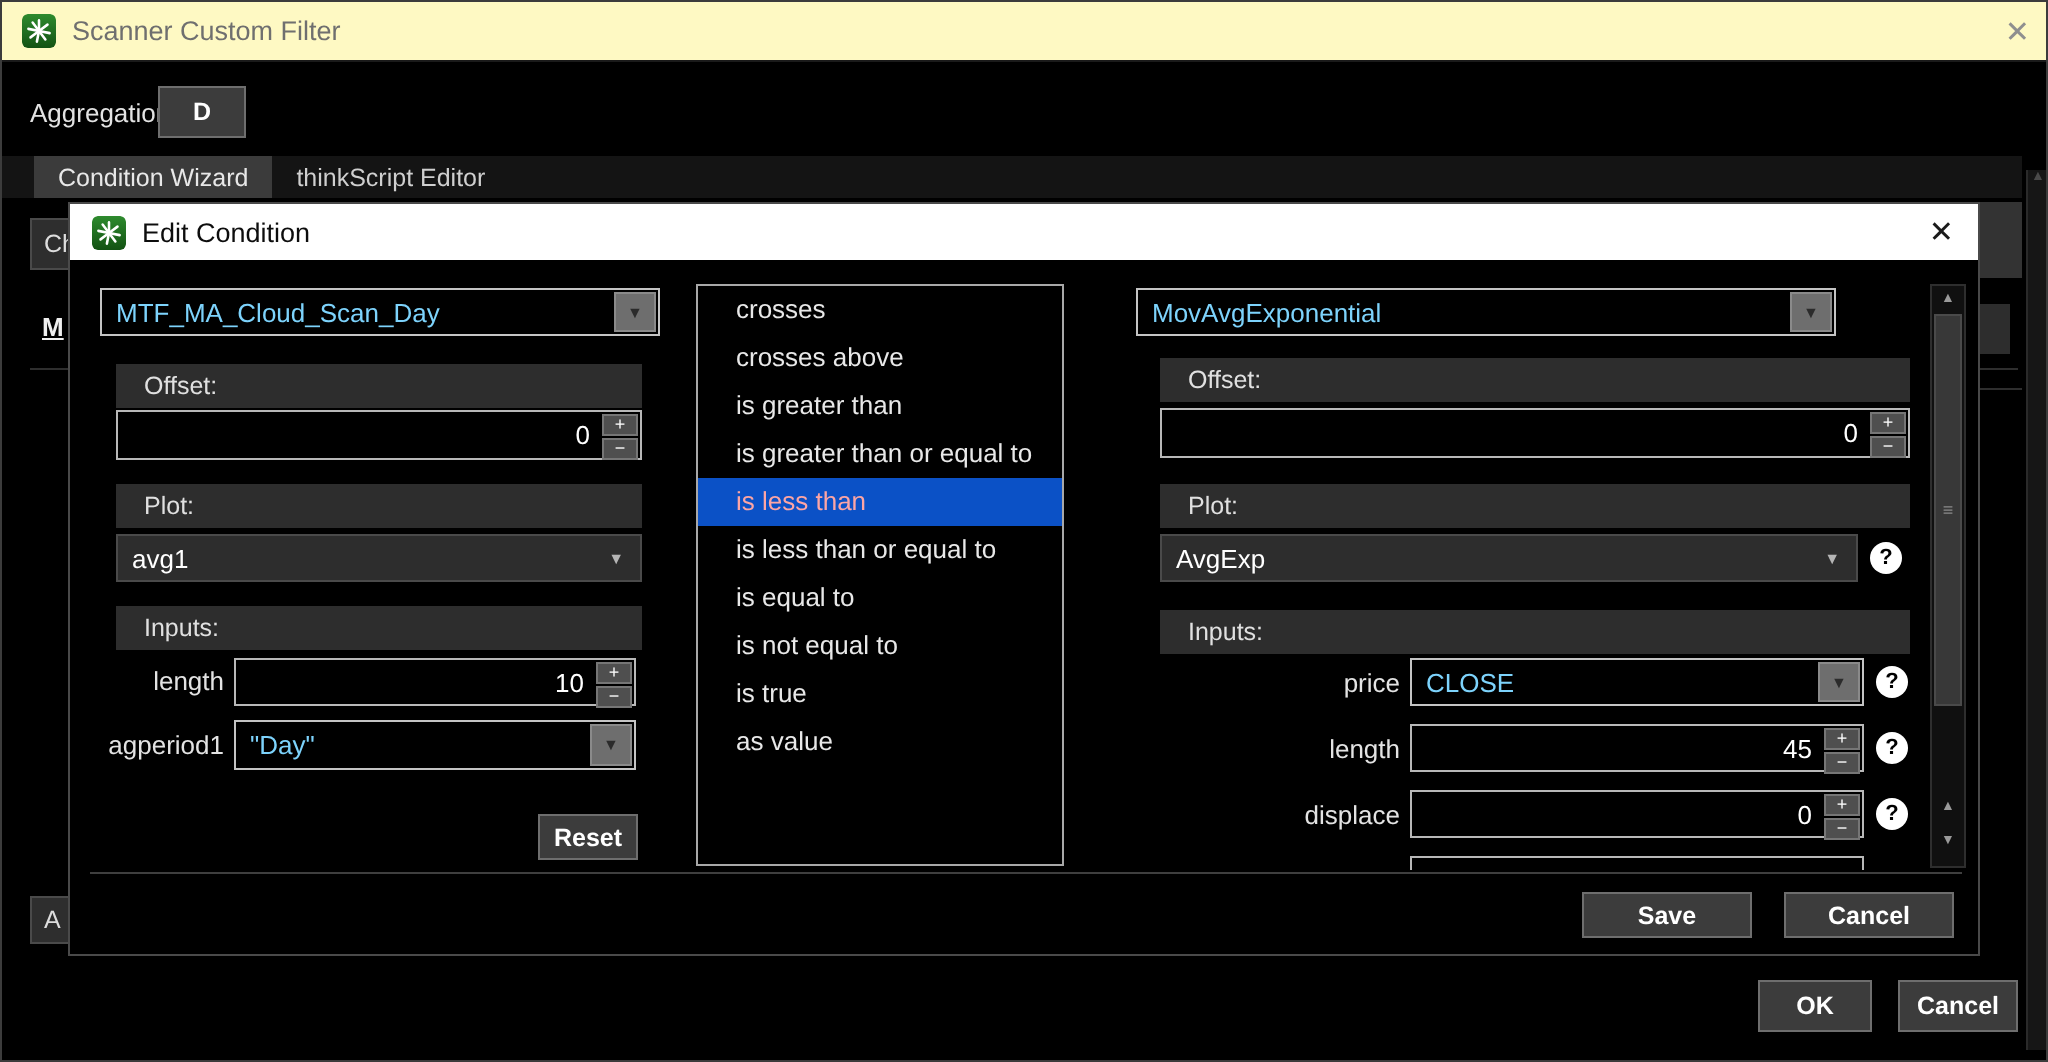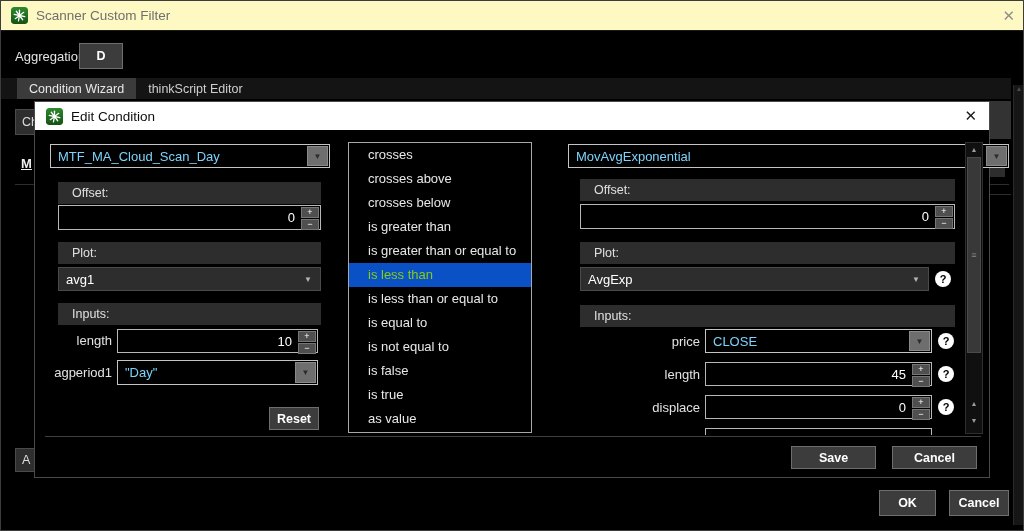--- a/index.html
+++ b/index.html
@@ -61,21 +61,21 @@
 
   .comboB { background:#2d2d2d; border:1px solid #4a4a4a; display:flex; align-items:center; }
   .comboB .cv { flex:1; color:#fff; font-size:13px; padding-left:7px; }
   .comboB .arr { color:#b5b5b5; font-size:8px; padding-right:8px; }
 
   .rowlbl { color:#e3e3e3; font-size:13px; text-align:right; }
 
   .oplist { background:#000; border:1px solid #a8a8a8; }
   .opitem { height:24px; line-height:24px; padding-left:19px; color:#e8e8e8; font-size:13px;
             white-space:nowrap; }
-  .opitem.sel { background:#0b51c6; color:#84cc16; }
+  .opitem.sel { background:#0b51c6; color:#fca5a5; }
 
   .qicon { width:16px; height:16px; border-radius:50%; background:#fff; color:#000;
            font-size:11px; font-weight:bold; display:flex; align-items:center; justify-content:center; }
 
   .sbar { background:#101010; border:1px solid #2e2e2e; }
   .sbar .sarrow { color:#9a9a9a; font-size:7px; text-align:center; height:13px; line-height:13px; }
   .sthumb { position:absolute; left:1px; right:1px; background:#383838; border:1px solid #4a4a4a; }
   .sgrip { position:absolute; left:3px; right:3px; top:50%; margin-top:-4px; color:#8a8a8a;
            font-size:9px; line-height:8px; text-align:center; }
 
@@ -183,33 +183,31 @@
     <div class="abs comboA" style="left:82px; top:258px; width:201px; height:25px;">
       <span class="cv">"Day"</span>
       <span class="cbtn">▼</span>
     </div>
 
     <div class="abs btn" style="left:234px; top:305px; width:50px; height:23px;">Reset</div>
 
     <div class="abs oplist" style="left:313px; top:40px; width:184px; height:291px;">
       <div class="opitem">crosses</div>
       <div class="opitem">crosses above</div>
-      <div class="opitem">crosses below</div>
       <div class="opitem">is greater than</div>
       <div class="opitem">is greater than or equal to</div>
       <div class="opitem sel">is less than</div>
       <div class="opitem">is less than or equal to</div>
       <div class="opitem">is equal to</div>
       <div class="opitem">is not equal to</div>
-      <div class="opitem">is false</div>
       <div class="opitem">is true</div>
       <div class="opitem">as value</div>
     </div>
 
-    <div class="abs comboA" style="left:533px; top:42px; width:441px; height:24px;">
+    <div class="abs comboA" style="left:533px; top:42px; width:350px; height:24px;">
       <span class="cv">MovAvgExponential</span>
       <span class="cbtn">▼</span>
     </div>
 
     <div class="abs hdr" style="left:545px; top:77px; width:375px; height:22px;">Offset:</div>
     <div class="abs inputbox" style="left:545px; top:102px; width:375px; height:25px;">
       <span class="val">0</span>
       <span class="spin">
         <span class="sb">+</span>
         <span class="sb">−</span>

